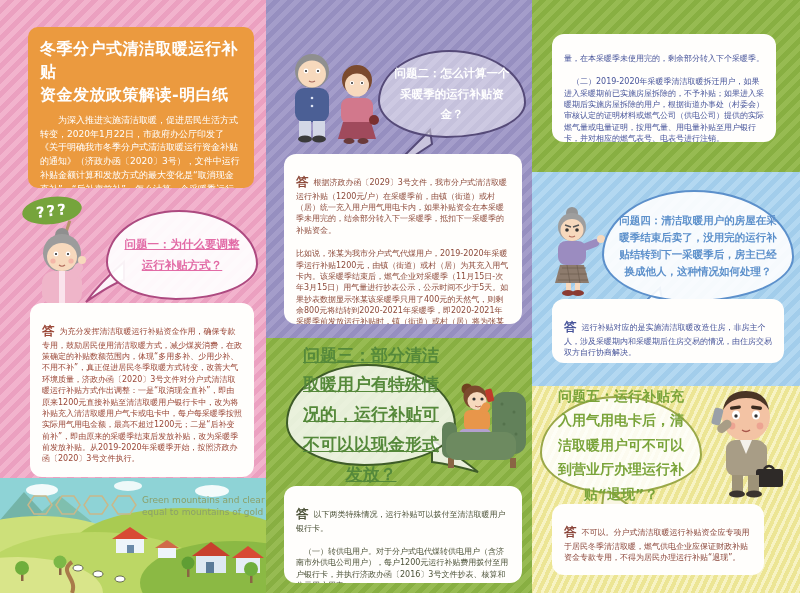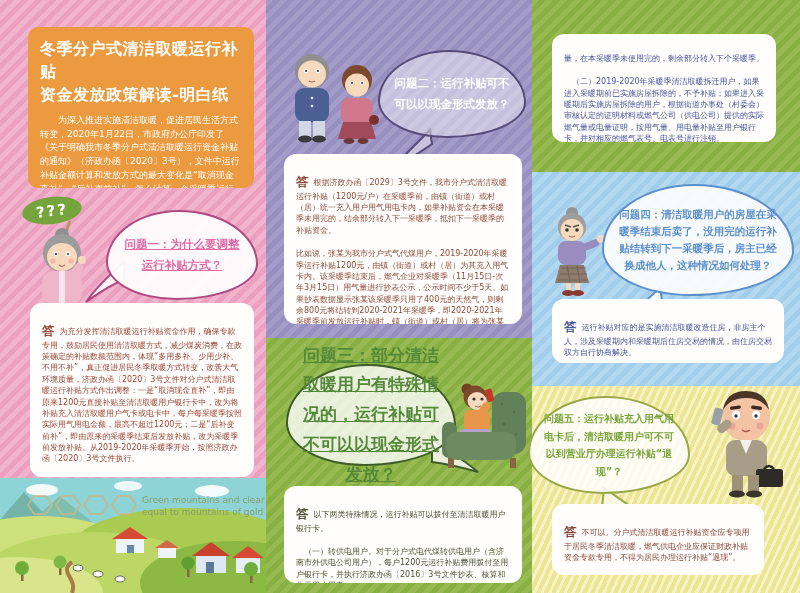--- a/index.html
+++ b/index.html
@@ -39,24 +39,24 @@
   
   .bubble{position:absolute;display:flex;align-items:center;justify-content:center;
           text-align:center;font-weight:700;box-sizing:border-box;padding:10px 14px;
           border-radius:48% 52% 54% 46% / 58% 60% 40% 42%;}
   .bq1{left:106px;top:210px;width:152px;height:90px;border:2.5px solid #ad4a80;
        background:rgba(255,255,255,.93);color:#e26ba6;font-size:11.5px;line-height:1.8;text-decoration:underline;}
   .bq2{left:378px;top:50px;width:148px;height:88px;border:2.5px solid #554a78;
        background:rgba(255,255,255,.45);color:#ffffff;font-size:11.5px;line-height:1.8;}
   .bq3{left:286px;top:364px;width:170px;height:102px;border:2.5px solid #3e5c28;
        background:rgba(255,255,255,.8);color:#55893a;font-size:17px;line-height:1.75;text-decoration:underline;}
-  .bq4{left:602px;top:184px;width:192px;height:112px;border:2.5px solid #5c90cb;
+  .bq4{left:602px;top:190px;width:192px;height:112px;border:2.5px solid #5c90cb;
        background:rgba(255,255,255,.9);color:#5c90cb;font-size:10.5px;line-height:1.6;}
-  .bq5{left:528px;top:396px;width:162px;height:98px;border:2.5px solid #9aa848;
-       background:rgba(255,255,255,.85);color:#7aa43a;font-size:10px;line-height:1.75;}
+  .bq5{left:540px;top:396px;width:162px;height:98px;border:2.5px solid #9aa848;
+       background:rgba(255,255,255,.85);color:#7aa43a;font-size:14px;line-height:1.75;}
   .tail{position:absolute;}
   
   .qmark-sign{position:absolute;left:22px;top:197px;width:60px;height:27px;background:#76a43c;
         border-radius:50%;color:#fff;font-weight:700;font-size:15px;display:flex;
         align-items:center;justify-content:center;transform:rotate(-7deg);letter-spacing:2px;}
   .stick{position:absolute;left:64px;top:220px;width:2.5px;height:28px;background:#b6956a;
         transform:rotate(18deg);}
   .illus{position:absolute;}
 </style>
 </head>
@@ -200,21 +200,21 @@
     <path d="M60 74 L88 74 L93 91 L55 91 Z" fill="#a04a5c"></path>
     <circle cx="91" cy="72" r="5" fill="#7a3030"></circle>
     <ellipse cx="66" cy="93" rx="5.5" ry="3" fill="#6a3a3a"></ellipse>
       <ellipse cx="80" cy="93" rx="5.5" ry="3" fill="#6a3a3a"></ellipse>
   </svg>
 
   <svg class="tail" style="left:388px;top:128px" width="46" height="44">
     <path d="M42 2 C 28 16, 14 30, 2 42 C 18 34, 32 24, 44 16 Z" fill="#c9c4dd" stroke="#554a78" stroke-width="2"></path>
   </svg>
   <div class="bubble bq2">
-    <span>问题二：运行补贴可不可以以现金形式发放？</span>
+    <span>问题二：怎么计算一个采暖季的运行补贴资金？</span>
   </div>
 
   <div class="box" style="left:284px;top:154px;width:238px;height:170px">
     <p class="ans c-red2"><span class="lbl">答</span><span>根据济政办函〔2029〕3号文件，我市分户式清洁取暖运行补贴（1200元/户）在采暖季前，由镇（街道）或村（居）统一充入用户用气用电卡内，如果补贴资金在本采暖季未用完的，结余部分转入下一采暖季，抵扣下一采暖季的补贴资金。</span></p>
     <p class="ans c-red2">比如说，张某为我市分户式气代煤用户，2019-2020年采暖季运行补贴1200元，由镇（街道）或村（居）为其充入用气卡内。该采暖季结束后，燃气企业对采暖季（11月15日-次年3月15日）用气量进行抄表公示，公示时间不少于5天。如果抄表数据显示张某该采暖季只用了400元的天然气，则剩余800元将结转到2020-2021年采暖季，即2020-2021年采暖季前发放运行补贴时，镇（街道）或村（居）将为张某的用气卡内再充入400元，补足1200元作为张某2020-2021年采暖季运行补贴。</p>
   </div>
 
   <svg class="tail" style="left:428px;top:438px" width="52" height="36">
     <path d="M4 2 C 20 12, 36 22, 50 34 C 36 30, 20 26, 4 24 Z" fill="#e9efdb" stroke="#3e5c28" stroke-width="2"></path>
   </svg>

